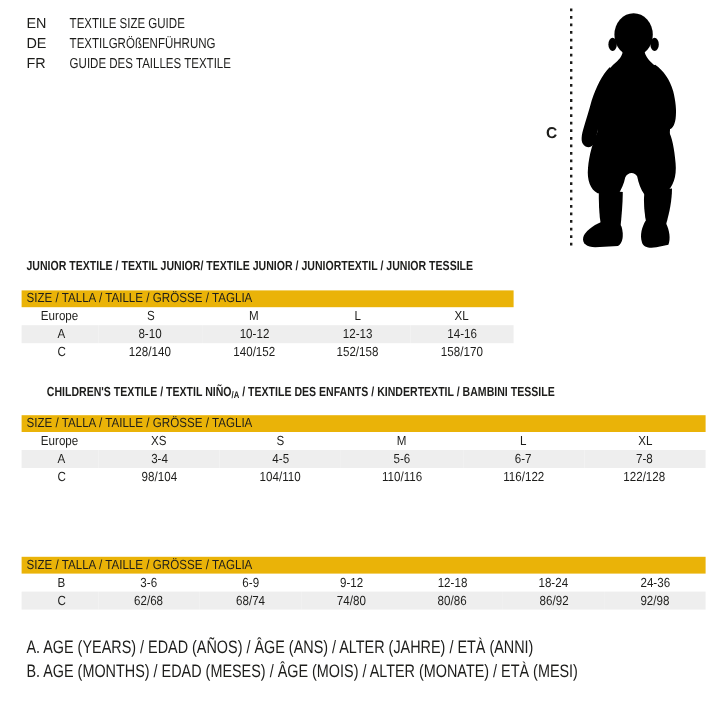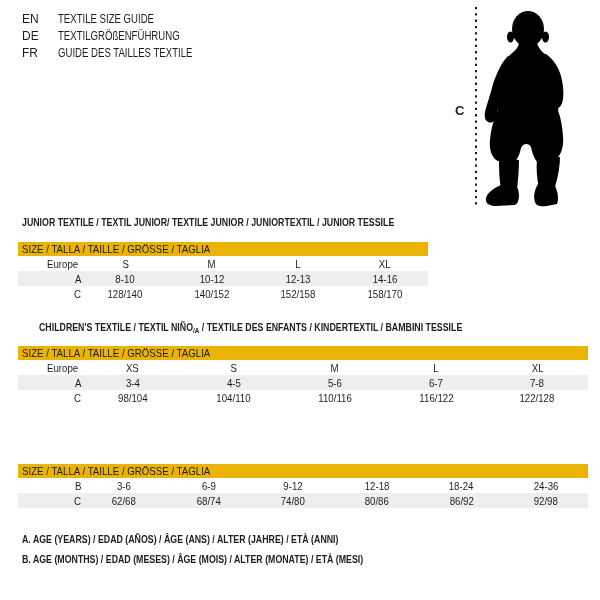--- a/index.html
+++ b/index.html
@@ -29,25 +29,25 @@
   .subsm { font-size:8px; vertical-align:-2px; }
 
   
   .tbl { position:absolute; left:18px; }
   #tbl-junior   { top:242px; width:410px; }
   #tbl-children { top:346px; width:570px; }
   #tbl-babies   { top:464px; width:570px; }
   .size-bar { height:14px; background:#eab308; font-size:11px; display:flex; align-items:center; padding-left:4px; }
   .tbl table { width:100%; border-collapse:collapse; table-layout:fixed; }
   .tbl td { height:15px; font-size:11px; text-align:center; padding:0; vertical-align:middle; }
-  .tbl td.rowlabel { width:60px; text-align:right; padding-left:4px; }
+  .tbl td.rowlabel { width:60px; text-align:center; padding-left:4px; }
   .tbl tr.shaded { background:#eeeeee; }
 
   
-  .footnotes { position:absolute; left:22px; top:530px; font-weight:bold; font-size:11px; }
+  .footnotes { position:absolute; left:22px; top:530px; font-weight:normal; font-size:15px; }
   .footnote-line { height:19.5px; line-height:19.5px; }
 </style>
 </head>
 <body>
 
 <div class="lang">
   <div class="lang-row">
     <span class="lang-code">EN</span>
     <span class="ct">TEXTILE SIZE GUIDE</span>
   </div>

